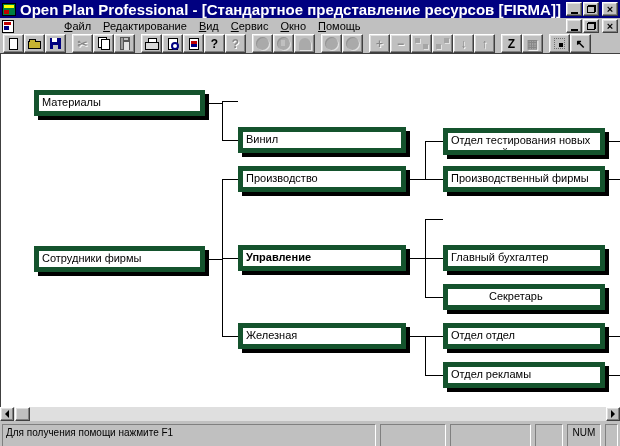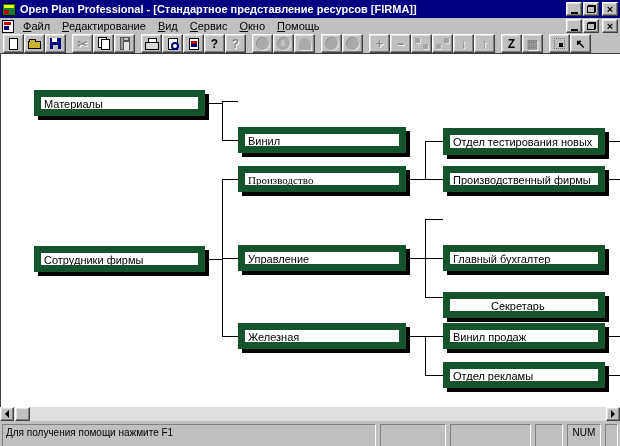--- a/index.html
+++ b/index.html
@@ -3,21 +3,21 @@
 <meta charset="utf-8">
 <style>
   html,body{margin:0;padding:0;background:#808080;}
   *{box-sizing:border-box;}
   #screen{position:relative;width:620px;height:446px;background:#c0c0c0;overflow:hidden;
     font-family:"Liberation Sans",sans-serif;-webkit-font-smoothing:none;}
 
   
   .titlebar{position:absolute;left:0;top:0;width:620px;height:18px;background:#000080;
     display:flex;align-items:center;padding:0 2px;}
-  .title-text{color:#fff;font-size:11px;font-weight:bold;margin-left:4px;white-space:nowrap;
+  .title-text{color:#fff;font-size:15px;font-weight:bold;margin-left:4px;white-space:nowrap;
     flex:1;overflow:hidden;}
   .app-icon{display:inline-block;width:14px;height:13px;background:#008040;border:1px solid #000;position:relative;flex:none;}
   .app-icon::before{content:"";position:absolute;left:1px;top:1px;width:10px;height:3px;background:#ffff00;}
   .app-icon::after{content:"";position:absolute;left:1px;bottom:1px;width:5px;height:4px;background:#c00000;}
   .win-btns{display:flex;gap:1px;flex:none;}
   .wbtn{width:16px;height:14px;background:#c0c0c0;border:1px solid;padding:0;margin:0;
     border-color:#fff #404040 #404040 #fff;box-shadow:inset -1px -1px 0 #808080,inset 1px 1px 0 #dfdfdf;
     display:flex;align-items:center;justify-content:center;font-family:"Liberation Sans",sans-serif;}
   .wbtn.gap{margin-left:2px;}
   .glyph-min{width:7px;height:2px;background:#000;margin-top:7px;}
@@ -25,21 +25,21 @@
   .glyph-restore::before{content:"";position:absolute;right:0;top:0;width:6px;height:5px;border:1px solid #000;}
   .glyph-restore::after{content:"";position:absolute;left:0;bottom:0;width:6px;height:5px;border:1px solid #000;background:#c0c0c0;}
   .glyph-x{font-size:11px;font-weight:bold;line-height:10px;color:#000;}
 
   
   .menubar{position:absolute;left:0;top:18px;width:620px;height:16px;background:#c0c0c0;
     display:flex;align-items:center;padding:0 2px;}
   .mdi-icon{display:inline-block;width:12px;height:13px;background:#fff;border:1px solid #000;position:relative;flex:none;margin-right:3px;}
   .mdi-icon::before{content:"";position:absolute;left:1px;top:1px;width:7px;height:3px;background:#c00000;}
   .mdi-icon::after{content:"";position:absolute;left:1px;bottom:2px;width:5px;height:4px;background:#000080;}
-  .menu-items{flex:1;display:flex;}
+  .menu-items{flex:1;display:flex;margin-left:41px;}
   .menu-item{font-size:11px;color:#000;padding:1px 6px;white-space:nowrap;}
   .menu-item u{text-underline-offset:1px;}
 
   
   .toolbar{position:absolute;left:0;top:34px;width:620px;height:20px;background:#c0c0c0;
     display:flex;align-items:flex-start;padding:0 0 0 3px;border-bottom:1px solid #404040;}
   .tb-group{display:flex;margin-right:6px;}
   .tb-btn{width:21px;height:19px;background:#c0c0c0;border:1px solid;padding:0;margin:0;
     border-color:#fff #404040 #404040 #fff;box-shadow:inset -1px -1px 0 #808080,inset 1px 1px 0 #dfdfdf;
     display:flex;align-items:center;justify-content:center;}
@@ -76,21 +76,21 @@
   .ic-squares::after{content:"";position:absolute;right:0;bottom:0;width:5px;height:5px;background:#909090;box-shadow:1px 1px 0 #fff;}
   .ic-steps{width:13px;height:11px;position:relative;font-size:0;}
   .ic-steps::before{content:"";position:absolute;left:0;bottom:0;width:5px;height:5px;background:#909090;box-shadow:1px 1px 0 #fff;}
   .ic-steps::after{content:"";position:absolute;right:0;top:0;width:5px;height:5px;background:#909090;box-shadow:1px 1px 0 #fff;}
   .ic-fit{width:11px;height:11px;border:1px dotted #707070;position:relative;font-size:0;}
   .ic-fit::after{content:"";position:absolute;right:1px;bottom:1px;width:4px;height:4px;background:#000;}
 
   
   .canvas{position:absolute;left:0;top:54px;width:620px;height:353px;background:#fff;border-left:1px solid #404040;}
   #tree-layer{position:absolute;left:0;top:0;width:620px;height:446px;}
-  .node{position:absolute;background:#fff;border:7px solid #14532d;box-shadow:4px 4px 0 #000;
+  .node{position:absolute;background:#fff;border:5px solid #14532d;box-shadow:4px 4px 0 #000;
     font-size:11px;line-height:12px;color:#000;padding:1px 3px;overflow:hidden;}
   .conn{position:absolute;background:#000;}
 
   
   .hscroll{position:absolute;left:0;top:407px;width:620px;height:14px;background:#dfdfdf;}
   .sb-btn{position:absolute;top:0;width:14px;height:14px;background:#c0c0c0;border:1px solid;
     border-color:#fff #404040 #404040 #fff;box-shadow:inset -1px -1px 0 #808080,inset 1px 1px 0 #dfdfdf;
     display:flex;align-items:center;justify-content:center;}
   .sb-btn.left{left:0;} .sb-btn.right{right:0;}
   .tri-left{width:0;height:0;border:4px solid transparent;border-right-color:#000;margin-left:-4px;}
@@ -278,43 +278,43 @@
       <div class="conn" style="left: 609px; top: 375px; width: 11px; height: 1px;"></div>
       <div class="node" style="left: 34px; top: 90px; width: 171px; height: 26px;">
         <div>Материалы</div>
       </div>
       <div class="node" style="left: 34px; top: 246px; width: 171px; height: 26px;">
         <div>Сотрудники фирмы</div>
       </div>
       <div class="node" style="left: 238px; top: 127px; width: 168px; height: 26px;">
         <div>Винил</div>
       </div>
-      <div class="node" style="left: 238px; top: 166px; width: 168px; height: 26px; font-family: Liberation Serif, serif;">
+      <div class="node" style="left: 238px; top: 166px; width: 168px; height: 26px;">
         <div>Производство</div>
       </div>
-      <div class="node" style="left: 238px; top: 245px; width: 168px; height: 26px;">
+      <div class="node" style="left: 238px; top: 245px; width: 168px; height: 26px; font-weight: bold;">
         <div>Управление</div>
       </div>
       <div class="node" style="left: 238px; top: 323px; width: 168px; height: 26px;">
         <div>Железная</div>
       </div>
       <div class="node" style="left: 443px; top: 128px; width: 162px; height: 27px;">
         <div>Отдел тестирования новых технологий</div>
       </div>
       <div class="node" style="left: 443px; top: 166px; width: 162px; height: 26px;">
         <div>Производственный фирмы</div>
       </div>
       <div class="node" style="left: 443px; top: 245px; width: 162px; height: 26px;">
         <div>Главный бухгалтер</div>
       </div>
-      <div class="node" style="left: 443px; top: 292px; width: 162px; height: 26px; padding-left: 41px;">
+      <div class="node" style="left: 443px; top: 284px; width: 162px; height: 26px; padding-left: 41px;">
         <div>Секретарь</div>
       </div>
       <div class="node" style="left: 443px; top: 323px; width: 162px; height: 26px;">
-        <div>Винил продаж</div>
+        <div>Отдел отдел</div>
       </div>
       <div class="node" style="left: 443px; top: 362px; width: 162px; height: 26px;">
         <div>Отдел рекламы</div>
       </div>
     </div>
 
   <div class="hscroll">
     <div class="sb-btn left">
         <span class="tri-left"></span>
       </div>

